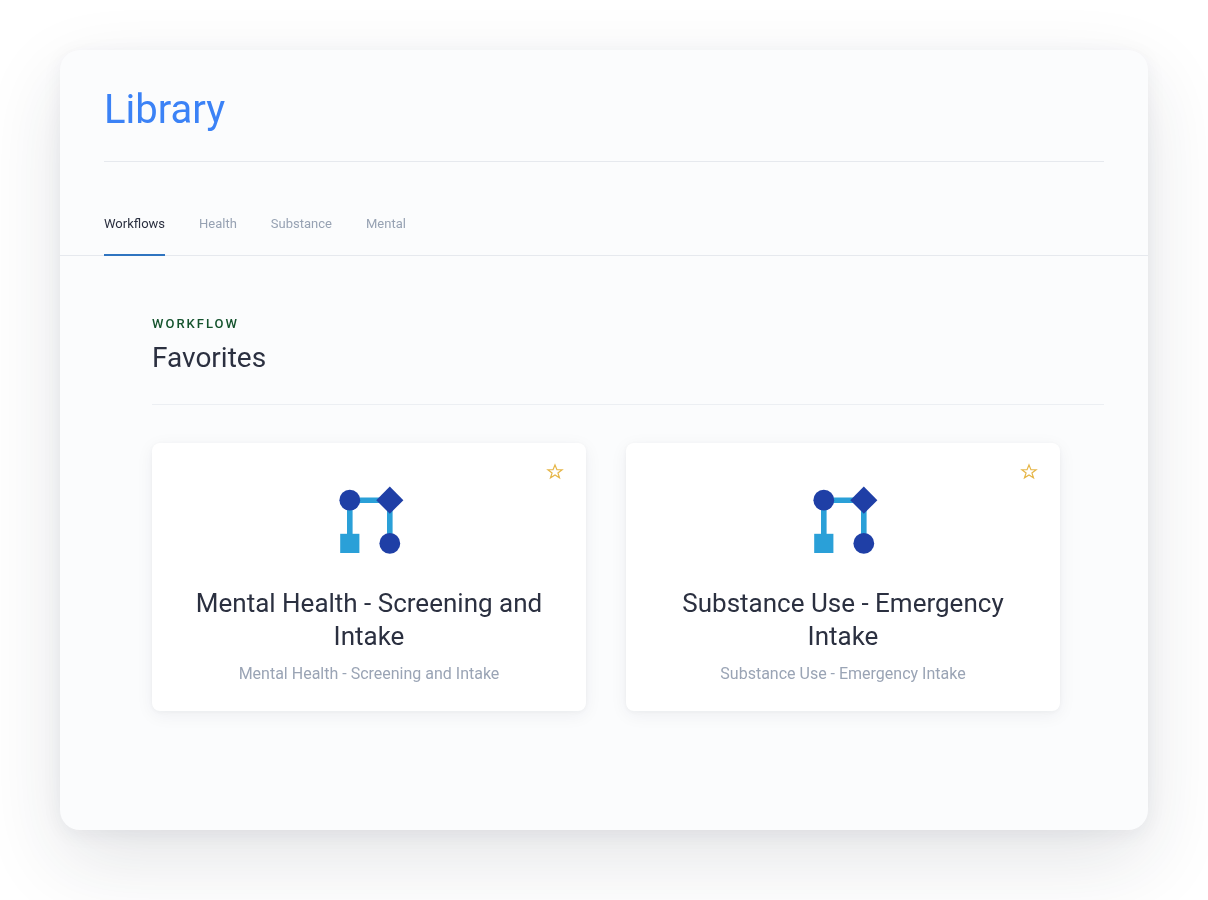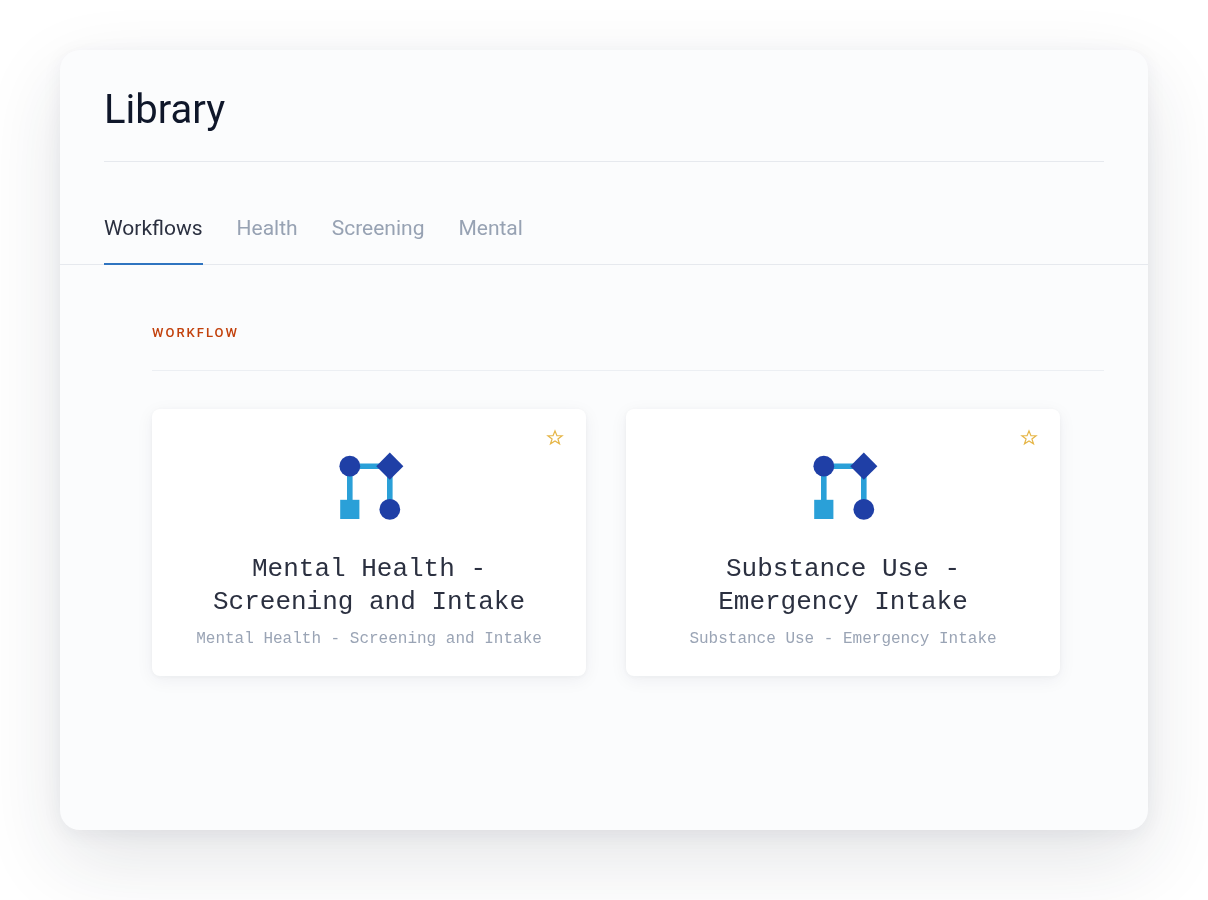--- a/index.html
+++ b/index.html
@@ -23,70 +23,69 @@
     box-shadow: 0 30px 80px rgba(30,40,60,0.12), 0 4px 20px rgba(30,40,60,0.06);
     overflow: hidden;
     position: relative;
   }
   .panel-inner {
     padding: 36px 0 0 0;
   }
   .page-title {
     font-size: 40px;
     font-weight: 400;
-    color: #0f172a;
+    color: #3b82f6;
     padding: 0 44px 28px 44px;
   }
   .rule {
     height: 1px; background: #e6e9ee; margin: 0 44px;
   }
   .tabs {
     display: flex; gap: 34px;
     padding: 54px 44px 0 44px;
     border-bottom: 1px solid #e6e9ee;
   }
   .tab {
     padding-bottom: 24px;
-    font-size: 21px;
+    font-size: 13px;
     color: #97a2b3;
     cursor: pointer;
     position: relative;
     text-align: center;
   }
   .tab.active {
     color: #2b3040;
   }
   .tab.active::after {
     content: "";
     position: absolute;
     left: 0; right: 0; bottom: -1px;
     height: 2px; background: #2f74c0;
   }
   .section {
     padding: 60px 44px 0 92px;
   }
   .eyebrow {
     font-size: 13px;
     letter-spacing: 2px;
-    color: #c2410c;
+    color: #14532d;
     font-weight: 500;
     margin-bottom: 10px;
   }
   .section-title {
     font-size: 28px;
     color: #2b3040;
     font-weight: 400;
   }
   .section-rule {
     height: 1px; background: #eceff3; margin: 30px 0 38px 0;
   }
   .cards {
     display: flex; gap: 40px;
     padding-right: 44px;
-    font-family: Liberation Mono, monospace;
   }
   .card {
     flex: 1 1 0;
     background: #ffffff;
     border-radius: 8px;
     box-shadow: 0 4px 18px rgba(30,40,60,0.06), 0 1px 4px rgba(30,40,60,0.04);
     padding: 24px 24px 28px 24px;
     position: relative;
     text-align: center;
     cursor: pointer;
@@ -119,26 +118,27 @@
 <div class="outer">
   <div class="panel">
     <div class="panel-inner">
 
       <h1 class="page-title">Library</h1>
       <div class="rule"></div>
 
       <div class="tabs">
         <div class="tab active">Workflows</div>
         <div class="tab">Health</div>
-        <div class="tab">Screening</div>
+        <div class="tab">Substance</div>
         <div class="tab">Mental</div>
       </div>
 
       <div class="section">
         <div class="eyebrow">WORKFLOW</div>
+        <div class="section-title">Favorites</div>
         <div class="section-rule"></div>
 
         <div class="cards">
 
           <div class="card">
             <span class="star">
               <svg viewBox="0 0 24 24" fill="none" stroke="#e6b648" stroke-width="1.6">
                 <polygon points="12,2.6 14.6,9 21.4,9 15.9,13.2 18,19.8 12,15.9 6,19.8 8.1,13.2 2.6,9 9.4,9"></polygon>
               </svg>
             </span>

